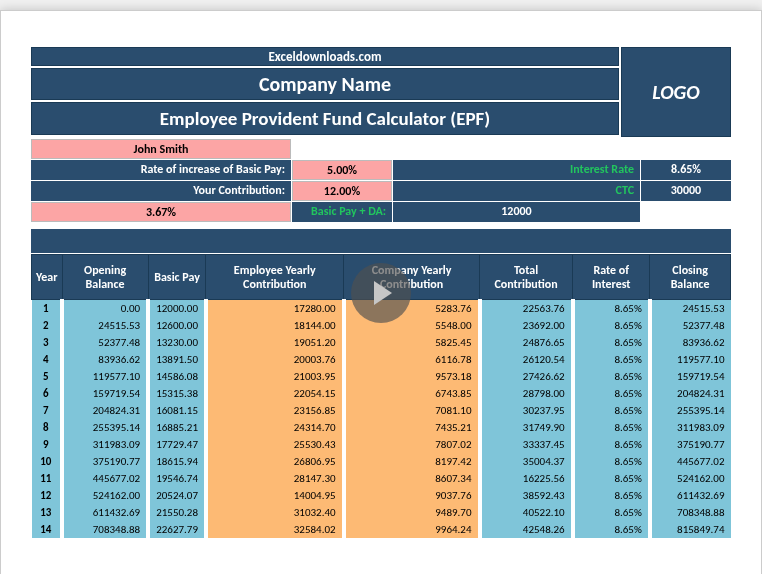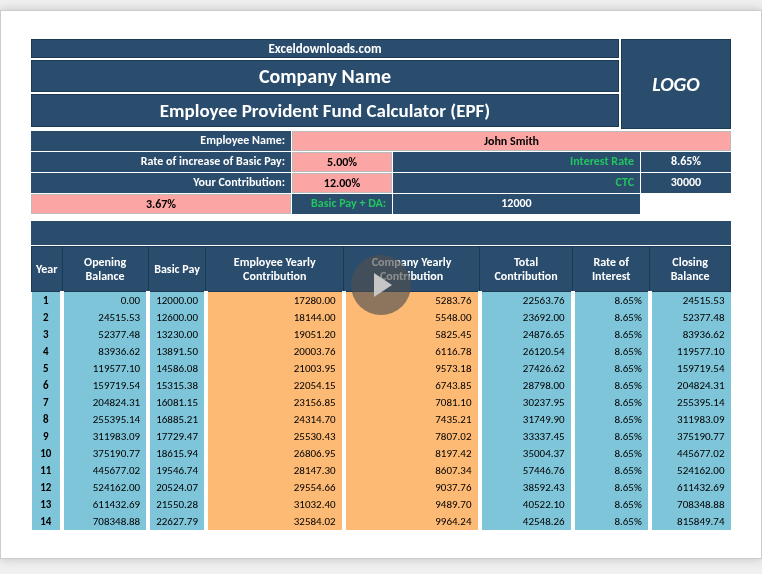--- a/index.html
+++ b/index.html
@@ -6,21 +6,21 @@
     body {
       font-family: Calibri, Arial, sans-serif;
       background: #f0f0f0;
       display: flex;
       justify-content: center;
       padding: 10px;
     }
     .page {
       width: 762px;
       background: #fff;
-      padding: 28px 30px;
+      padding: 36px 30px;
       box-shadow: 0 0 10px rgba(0,0,0,0.2);
       border: 1px solid #ccc;
     }
     .header-wrap {
       display: flex;
       gap: 2px;
       margin-bottom: 2px;
     }
     .header-main {
       flex: 1;
@@ -173,21 +173,20 @@
     <div class="header-main">
       <div class="title-row t-small">Exceldownloads.com</div>
       <div class="title-row t-large">Company Name</div>
       <div class="title-row t-title">Employee Provident Fund Calculator (EPF)</div>
     </div>
     <div class="logo-box">LOGO</div>
   </div>
 
   <div class="info-grid">
     <div class="info-row-full">
-      <div class="cell-label">Employee Name:</div>
       <div class="cell-value">John Smith</div>
     </div>
     <div class="info-row">
       <div class="cell-label">Rate of increase of Basic Pay:</div>
       <div class="cell-value">5.00%</div>
       <div class="cell-label-right">Interest Rate</div>
       <div class="cell-value-dark">8.65%</div>
     </div>
     <div class="info-row">
       <div class="cell-label">Your Contribution:</div>
@@ -318,29 +317,29 @@
               <td>35004.37</td>
               <td>8.65%</td>
               <td>445677.02</td>
             </tr>
             <tr>
               <td>11</td>
               <td>445677.02</td>
               <td>19546.74</td>
               <td>28147.30</td>
               <td>8607.34</td>
-              <td>57446.76</td>
+              <td>16225.56</td>
               <td>8.65%</td>
               <td>524162.00</td>
             </tr>
             <tr>
               <td>12</td>
               <td>524162.00</td>
               <td>20524.07</td>
-              <td>29554.66</td>
+              <td>14004.95</td>
               <td>9037.76</td>
               <td>38592.43</td>
               <td>8.65%</td>
               <td>611432.69</td>
             </tr>
             <tr>
               <td>13</td>
               <td>611432.69</td>
               <td>21550.28</td>
               <td>31032.40</td>

